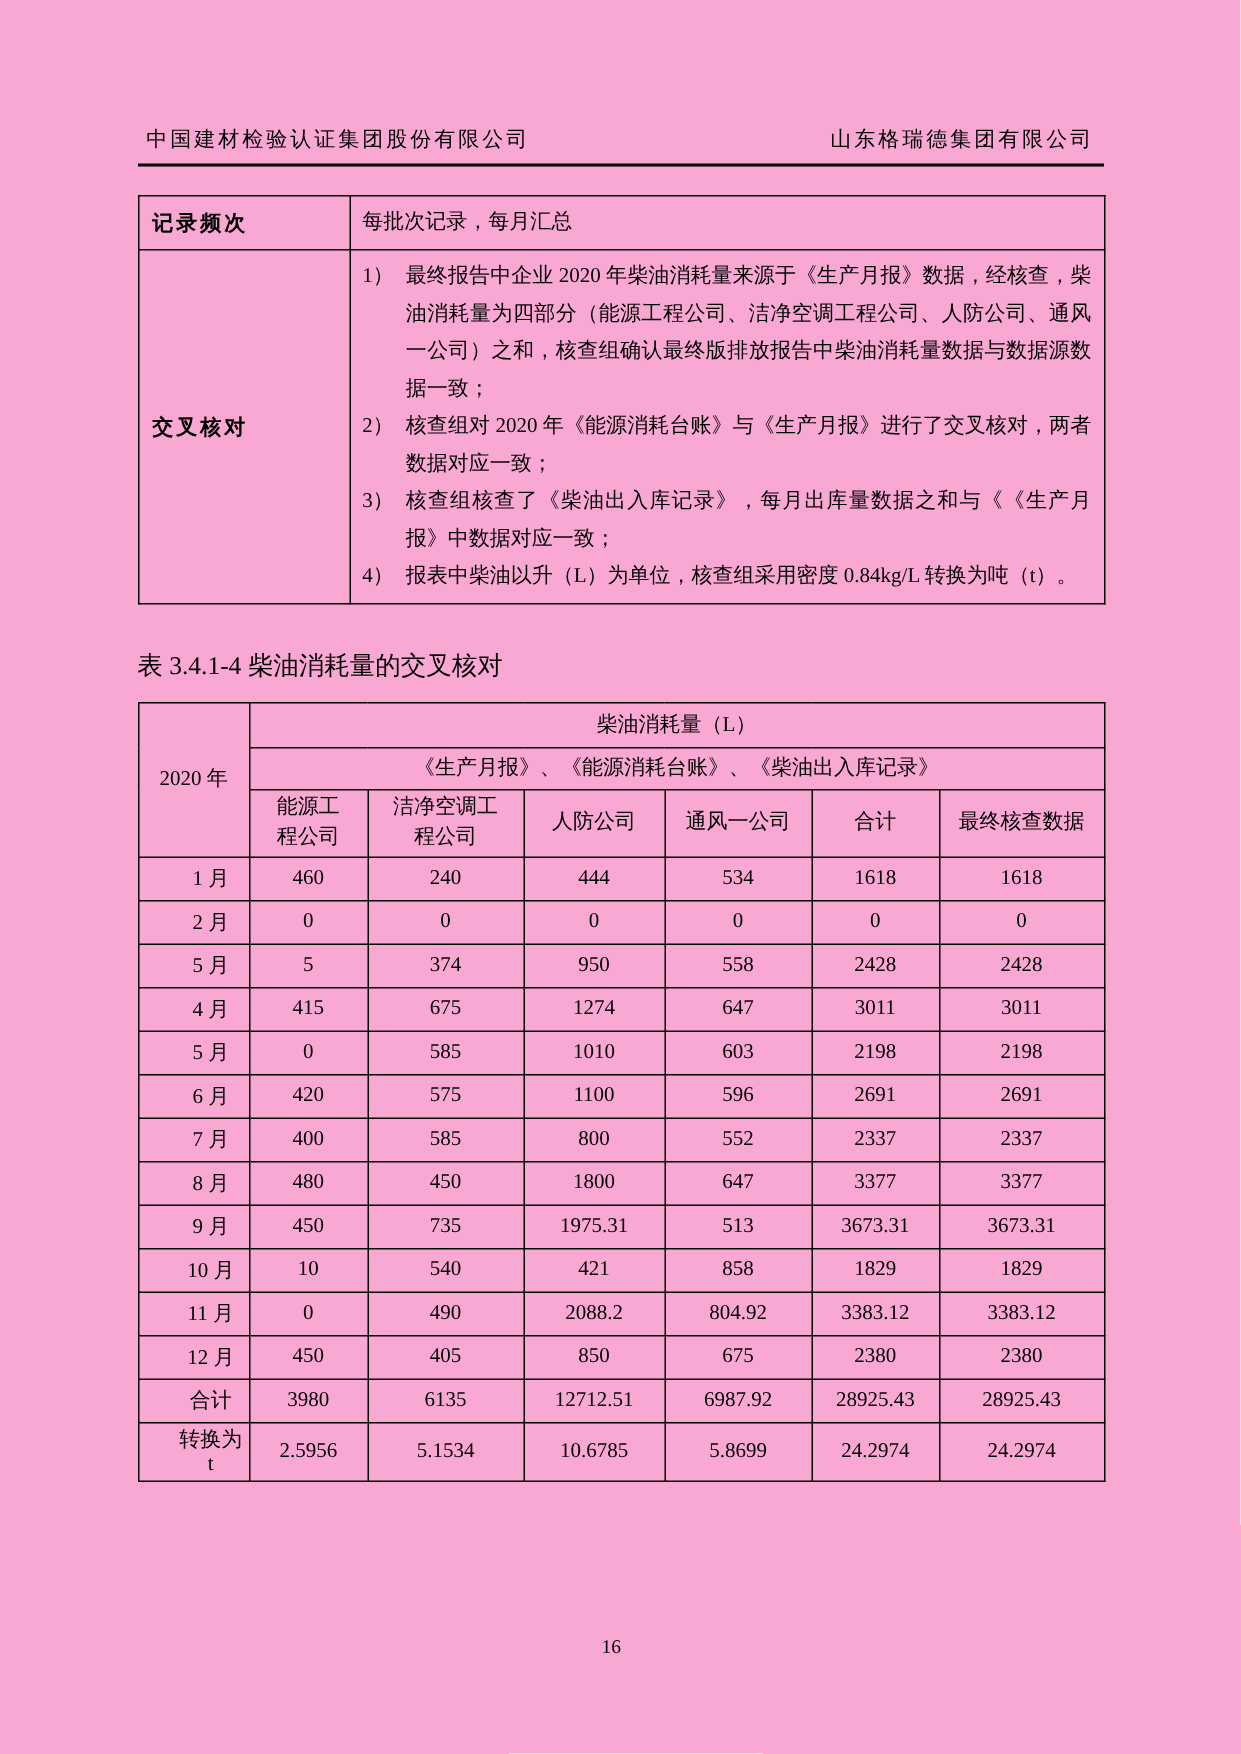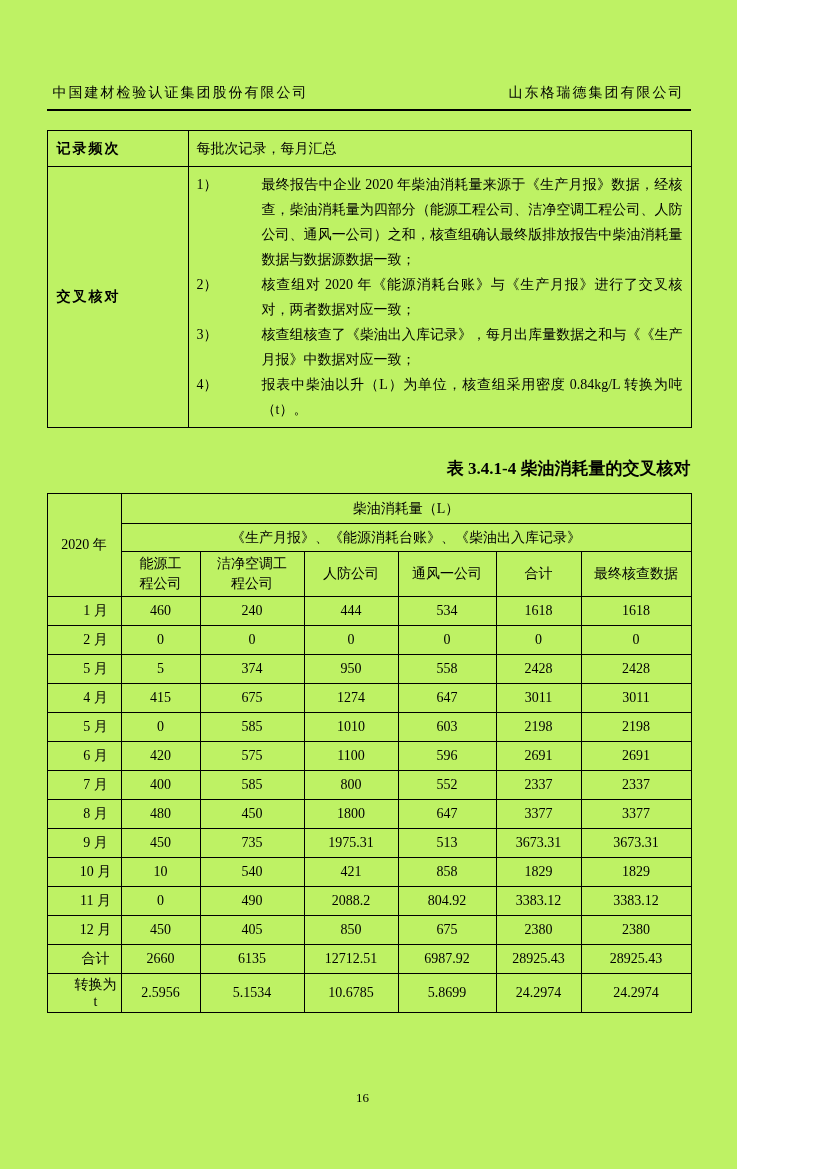--- a/index.html
+++ b/index.html
@@ -1,21 +1,21 @@
 <!DOCTYPE html>
 <html><head>
 <meta charset="utf-8">
 <style>
   * { margin: 0; padding: 0; box-sizing: border-box; }
   html, body { background: #ffffff; }
   .page {
     position: relative;
-    width: 737px;
+    width: 827px;
     height: 1169px;
-    background: #bef264;
+    background: #f9a8d4;
     font-family: "Liberation Serif", "DejaVu Serif", serif;
     color: #000000;
     overflow: hidden;
   }
   .content {
     width: 644px;
     margin: 0 auto;
     padding-top: 84px;
   }
   
@@ -47,28 +47,28 @@
     padding: 6px 4px 6px 9px;
   }
   .info-table td {
     padding: 5px 8px 5px 8px;
     line-height: 25px;
     text-align: justify;
   }
   .info-table tr.simple-row th, .info-table tr.simple-row td { height: 33px; }
   .numbered-item { display: flex; }
   .item-num { width: 29px; flex-shrink: 0; }
-  .item-text { flex: 1; text-align: justify; margin-left: 36px; }
+  .item-text { flex: 1; text-align: justify; }
   
   .table-title {
     margin-top: 29px;
     margin-bottom: 13px;
-    text-align: right;
+    text-align: left;
     font-size: 17px;
-    font-weight: bold;
+    font-weight: normal;
   }
   
   .data-table {
     width: 644px;
     font-size: 14px;
   }
   .data-table th, .data-table td {
     border: 1px solid #000000;
     text-align: center;
     vertical-align: middle;
@@ -271,21 +271,21 @@
             <th>12 月</th>
             <td>450</td>
             <td>405</td>
             <td>850</td>
             <td>675</td>
             <td>2380</td>
             <td>2380</td>
           </tr>
           <tr>
             <th>合计</th>
-            <td>2660</td>
+            <td>3980</td>
             <td>6135</td>
             <td>12712.51</td>
             <td>6987.92</td>
             <td>28925.43</td>
             <td>28925.43</td>
           </tr>
           <tr>
             <th>转换为 t</th>
             <td>2.5956</td>
             <td>5.1534</td>

